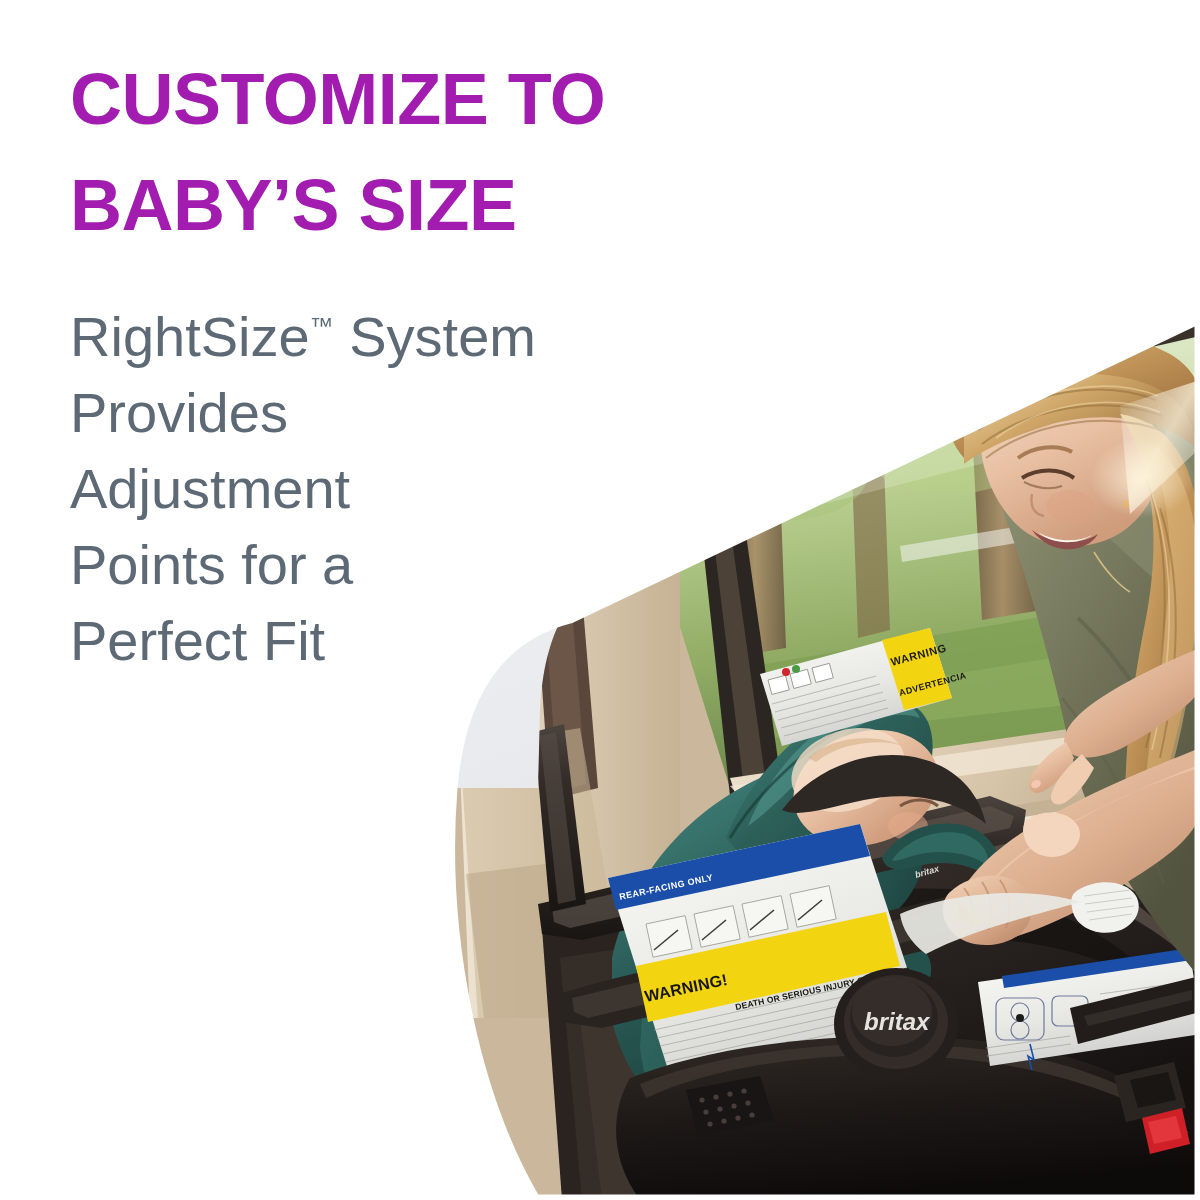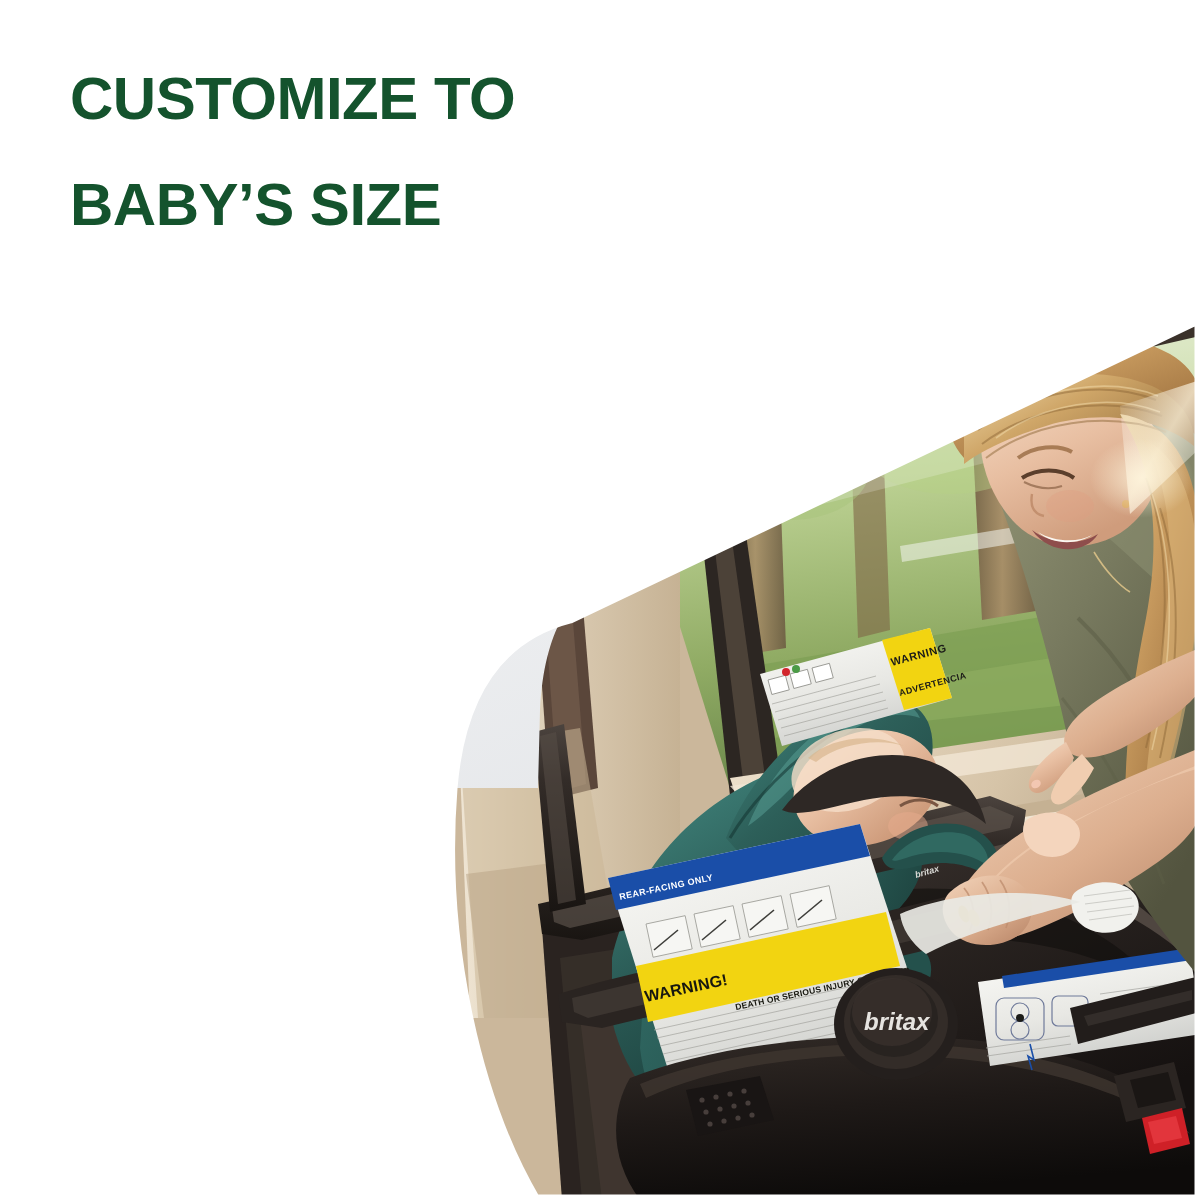--- a/index.html
+++ b/index.html
@@ -21,24 +21,24 @@
     position: absolute;
     left: 70px;
     top: 46px;
     width: 830px;
     z-index: 40;
   }
   #headline {
     margin: 0;
     font-family: "Liberation Sans", sans-serif;
     font-weight: 700;
-    font-size: 60px;
+    font-size: 72px;
     line-height: 106px;
     letter-spacing: -0.5px;
-    color: #14532d;
+    color: #a21caf;
     text-transform: uppercase;
     white-space: pre-line;
   }
   #subhead {
     margin: 0;
     padding-top: 30px;
     font-family: "Liberation Sans", sans-serif;
     font-weight: 300;
     font-size: 56px;
     line-height: 76px;
@@ -663,15 +663,20 @@
                C 45 780, 10 620, 22 470
                C 30 375, 70 318, 140 300
                L 770 0 Z" fill="none" stroke="#ffffff" stroke-width="11"></path>
       <path d="M 140 300 L 770 0" fill="none" stroke="#ffffff" stroke-width="8"></path>
     </svg>
   </div>
 
   <div id="text-block">
     <h1 id="headline">CUSTOMIZE TO
 BABY’S SIZE</h1>
+    <p id="subhead"><span>RightSize</span><span class="tm">™</span><span> System
+Provides
+Adjustment
+Points for a
+Perfect Fit</span></p>
   </div>
 
 </div>
 
 </body></html>

